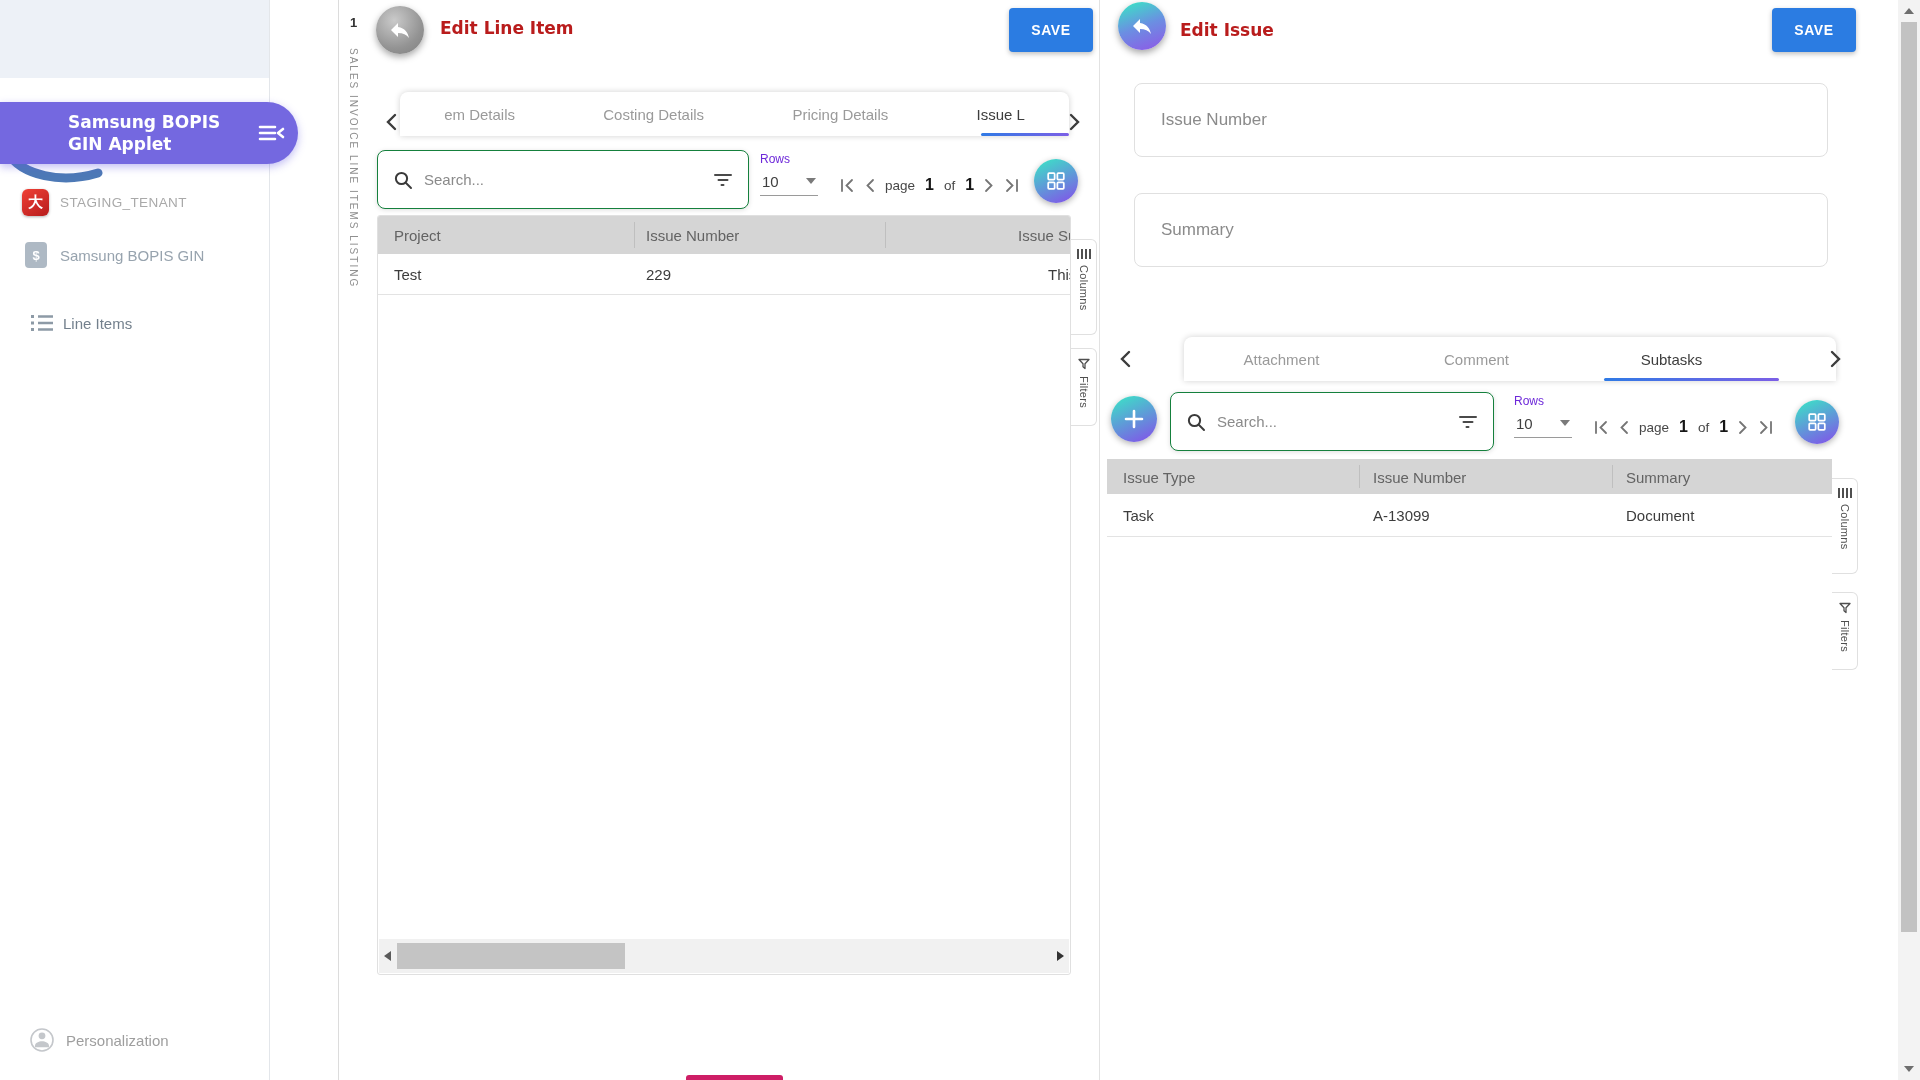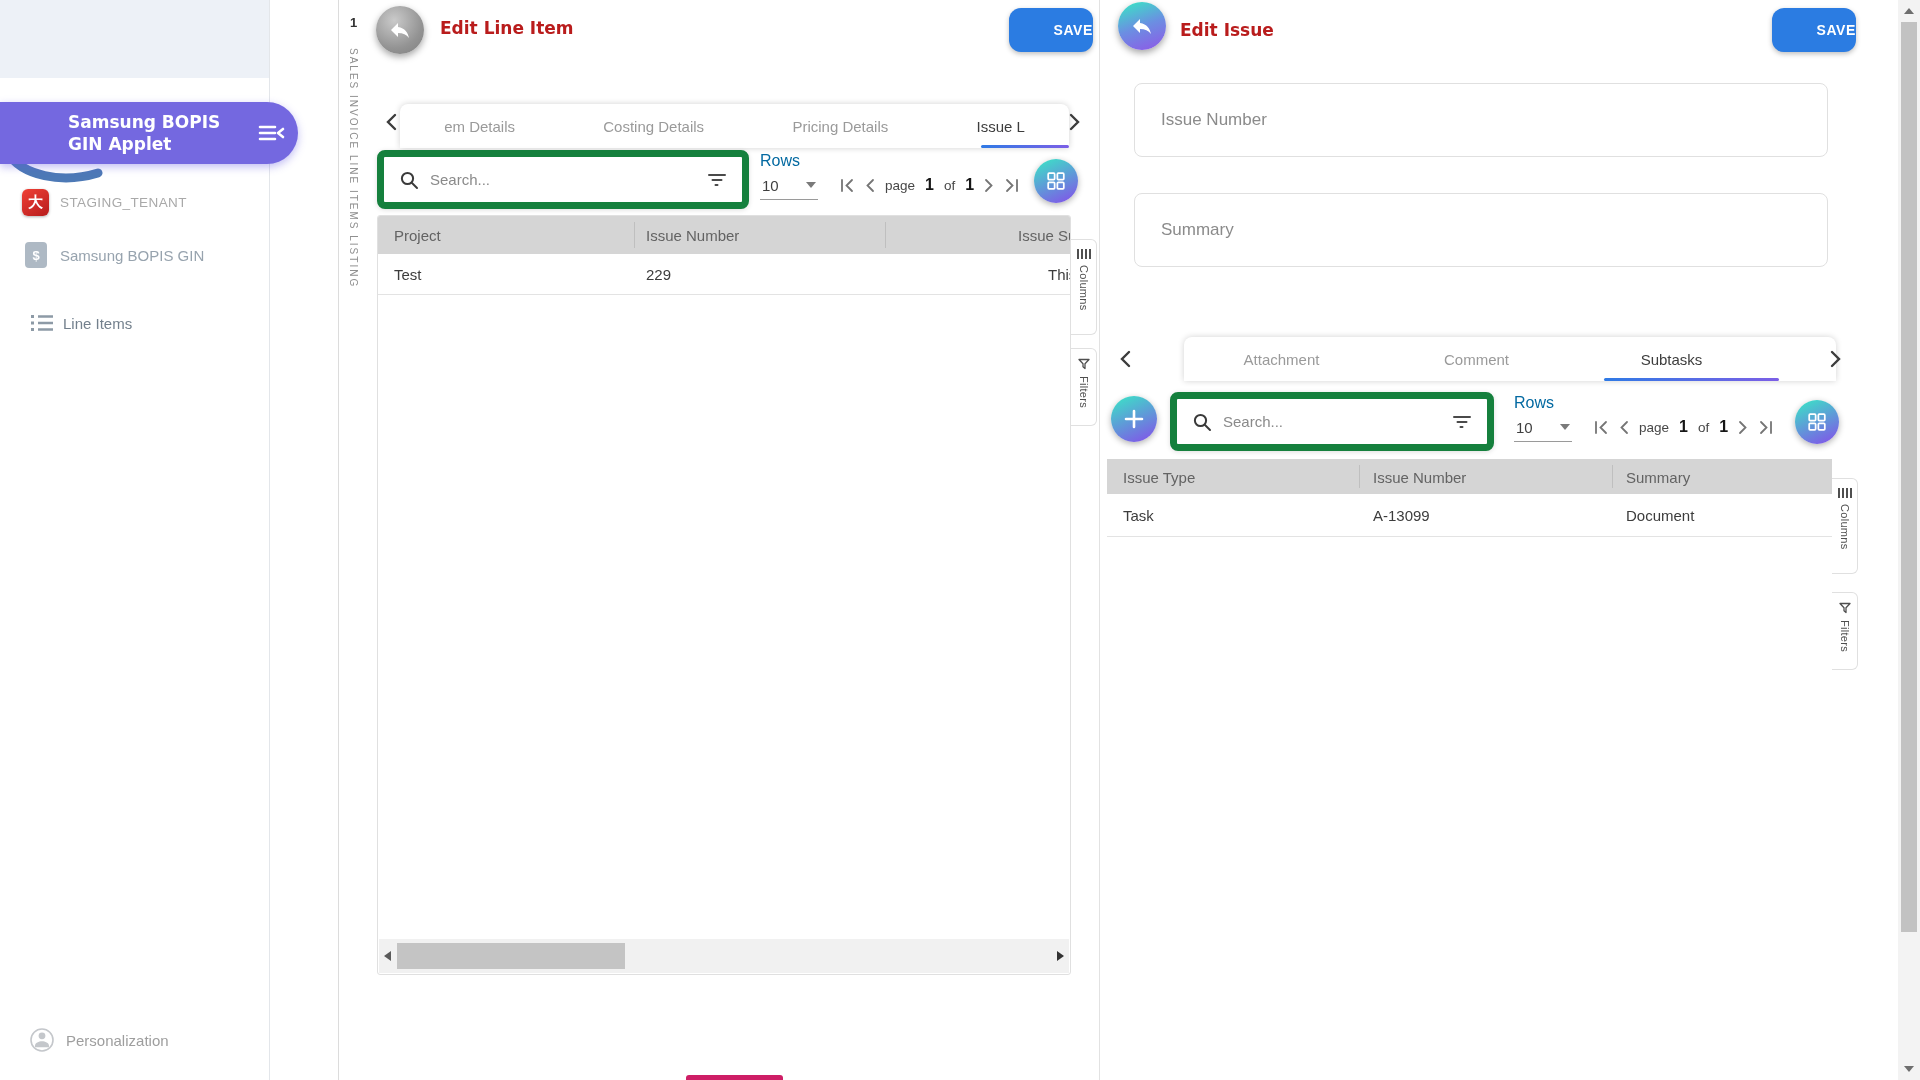--- a/index.html
+++ b/index.html
@@ -35,45 +35,45 @@
 
   
   .strip { position:absolute; left:338px; top:0; width:30px; height:1080px;
            border-left:1px solid #dcdcdc; }
   .strip-num { text-align:center; margin-top:15px; font-size:13px; font-weight:700; color:#333; }
   .strip-vtext { display:block; writing-mode:vertical-rl; font-size:10px; letter-spacing:2px;
                  color:#8f8f8f; margin:18px auto 0; }
 
   
   .save-btn { background:#2b7ce2; color:#fff; font-weight:700; font-size:14px;
-              letter-spacing:.6px; border:none; border-radius:12px; width:84px; height:44px;
-              box-shadow:0 2px 5px rgba(0,0,0,.25); cursor:pointer;text-align:right; }
+              letter-spacing:.6px; border:none; border-radius:4px; width:84px; height:44px;
+              box-shadow:0 2px 5px rgba(0,0,0,.25); cursor:pointer; }
   .back-btn { width:48px; height:48px; border-radius:50%; display:flex; align-items:center;
               justify-content:center; box-shadow:0 3px 7px rgba(0,0,0,.35); cursor:pointer; }
   .back-grey { background:radial-gradient(circle at 38% 30%, #cacaca, #939393 62%, #7e7e7e); }
   .back-grad { background:linear-gradient(160deg,#3edcc8 8%,#6b8fe2 50%,#8a5fe6 92%); }
   .panel-title { font-size:17px; font-weight:600; color:#b91c1c;
                  font-family:"DejaVu Sans", sans-serif; }
   .tab-paper { position:absolute; height:44px; background:#fff; border-radius:8px 8px 0 0;
                box-shadow:0 0 6px rgba(0,0,0,.18); display:flex; overflow:hidden; }
   .tab { flex:1 0 auto; display:flex; align-items:center; justify-content:center;
          font-size:15px; color:#9a9a9a; cursor:pointer; white-space:nowrap; }
   .tab.active { color:#3d3d3d; }
   .tab-underline { position:absolute; bottom:0; height:3px;
                    background:linear-gradient(90deg,#2f7ae5,#7c5fe6); border-radius:2px; }
   .tab-chev { position:absolute; width:22px; height:24px; display:flex; align-items:center;
               justify-content:center; cursor:pointer; }
-  .search-box { position:absolute; height:59px; background:#fff; border:7px solid #15803d;
+  .search-box { position:absolute; height:59px; background:#fff; border:1px solid #15803d;
                 border-radius:8px; box-shadow:0 1px 5px rgba(0,0,0,.13); }
   .search-box input { position:absolute; left:46px; top:0; height:100%; width:60%;
                       border:none; outline:none; font-size:15px; color:#333; background:transparent; }
   .search-box input::placeholder { color:#8a8a8a; }
   .mag { position:absolute; left:15px; top:50%; transform:translateY(-50%); }
   .filter-ic { position:absolute; right:16px; top:50%; transform:translateY(-50%); cursor:pointer; }
-  .rows-lbl { font-size:16px; color:#0369a1; }
+  .rows-lbl { font-size:12px; color:#6d28d9; }
   .rows-val { position:relative; width:58px; border-bottom:1px solid #9a9a9a; padding:3px 0 5px 2px;
               font-size:15px; color:#3f3f3f; margin-top:4px; cursor:pointer; }
   .caret { position:absolute; right:2px; top:8px; width:0; height:0; border-left:5px solid transparent;
            border-right:5px solid transparent; border-top:6px solid #7a7a7a; }
   .pager { position:absolute; display:flex; align-items:center; gap:10px; height:26px; }
   .pg-ic { display:flex; align-items:center; cursor:pointer; }
   .pg-word { font-size:13.5px; color:#474747; }
   .pg-num { font-size:16px; font-weight:700; color:#161616; }
   .grid-btn { position:absolute; width:44px; height:44px; border-radius:50%;
               background:linear-gradient(155deg,#3edcc8 8%,#7c5fe6 88%);
@@ -189,21 +189,21 @@
       </svg>
     </div>
     <div class="panel-title abs" style="left:72px; top:18px;">Edit Line Item</div>
     <button class="save-btn abs" style="right:6px; top:8px;">SAVE</button>
 
     <div class="tab-chev abs" style="left:12px; top:110px;">
       <svg width="11" height="18" viewBox="0 0 11 18">
           <path d="M9 2 L2 9 l7 7" stroke="#3c3c3c" stroke-width="2.4" fill="none" stroke-linecap="round"></path>
         </svg>
     </div>
-    <div class="tab-paper" style="left:32px; right:30px; top:104px;">
+    <div class="tab-paper" style="left:32px; right:30px; top:92px;">
       <div class="tab">em Details</div>
       <div class="tab">Costing Details</div>
       <div class="tab">Pricing Details</div>
       <div class="tab active">Issue L</div>
       <div class="tab-underline" style="right:0; width:88px;"></div>
     </div>
     <div class="tab-chev abs" style="right:14px; top:110px;">
       <svg width="11" height="18" viewBox="0 0 11 18">
           <path d="M2 2 l7 7 -7 7" stroke="#3c3c3c" stroke-width="2.4" fill="none" stroke-linecap="round"></path>
         </svg>

